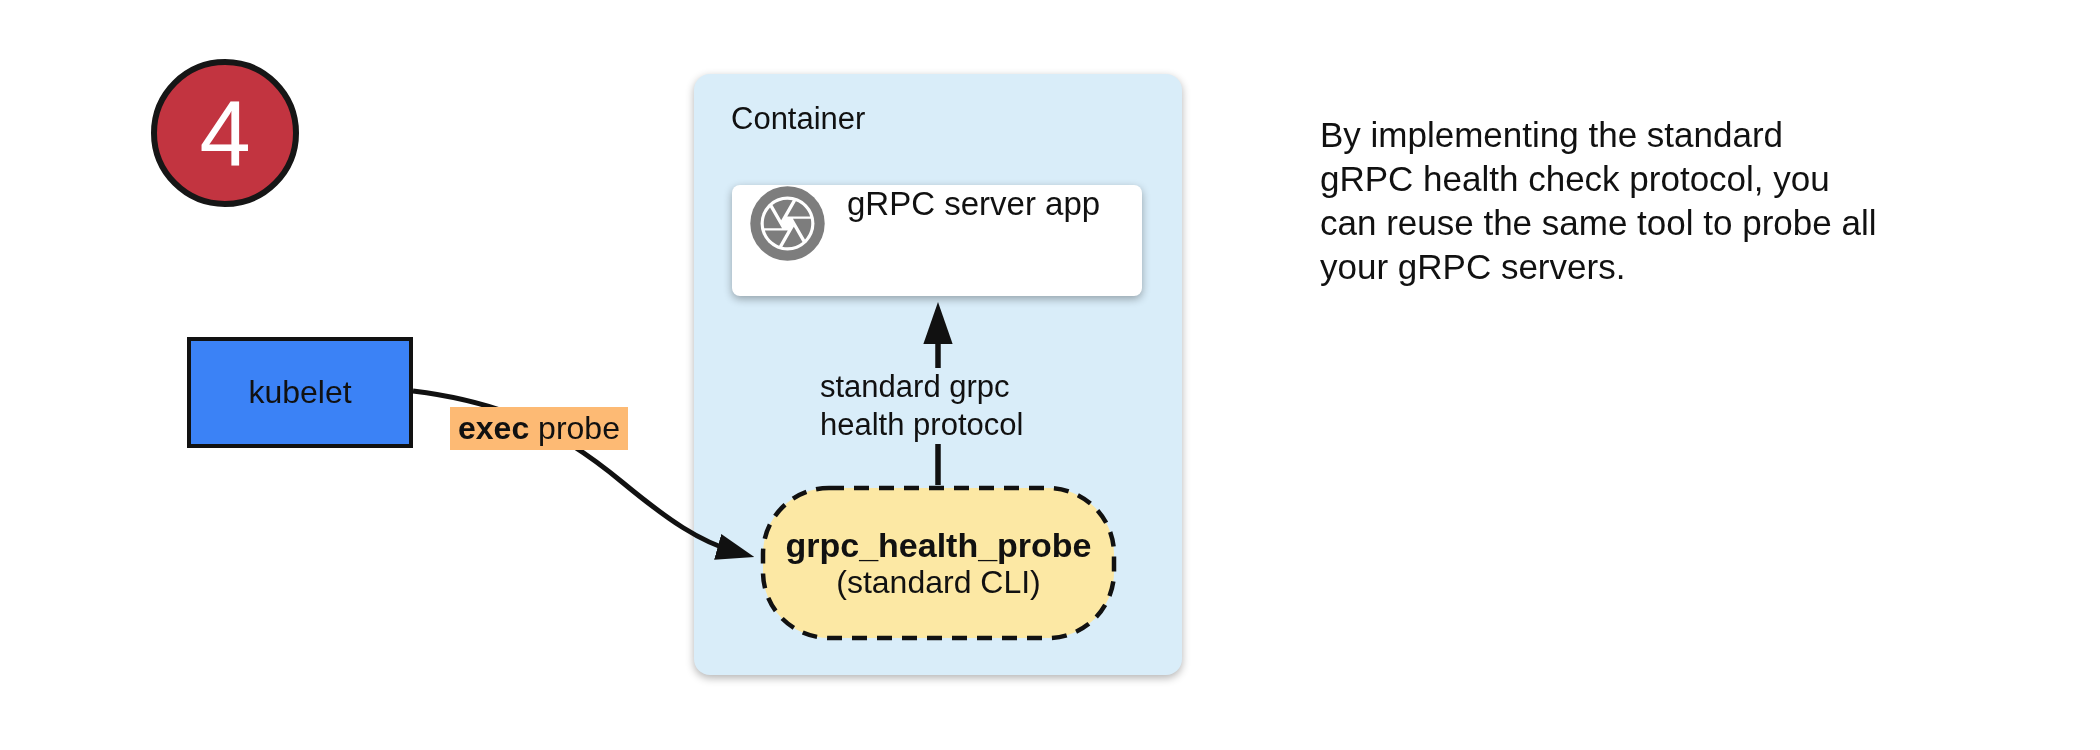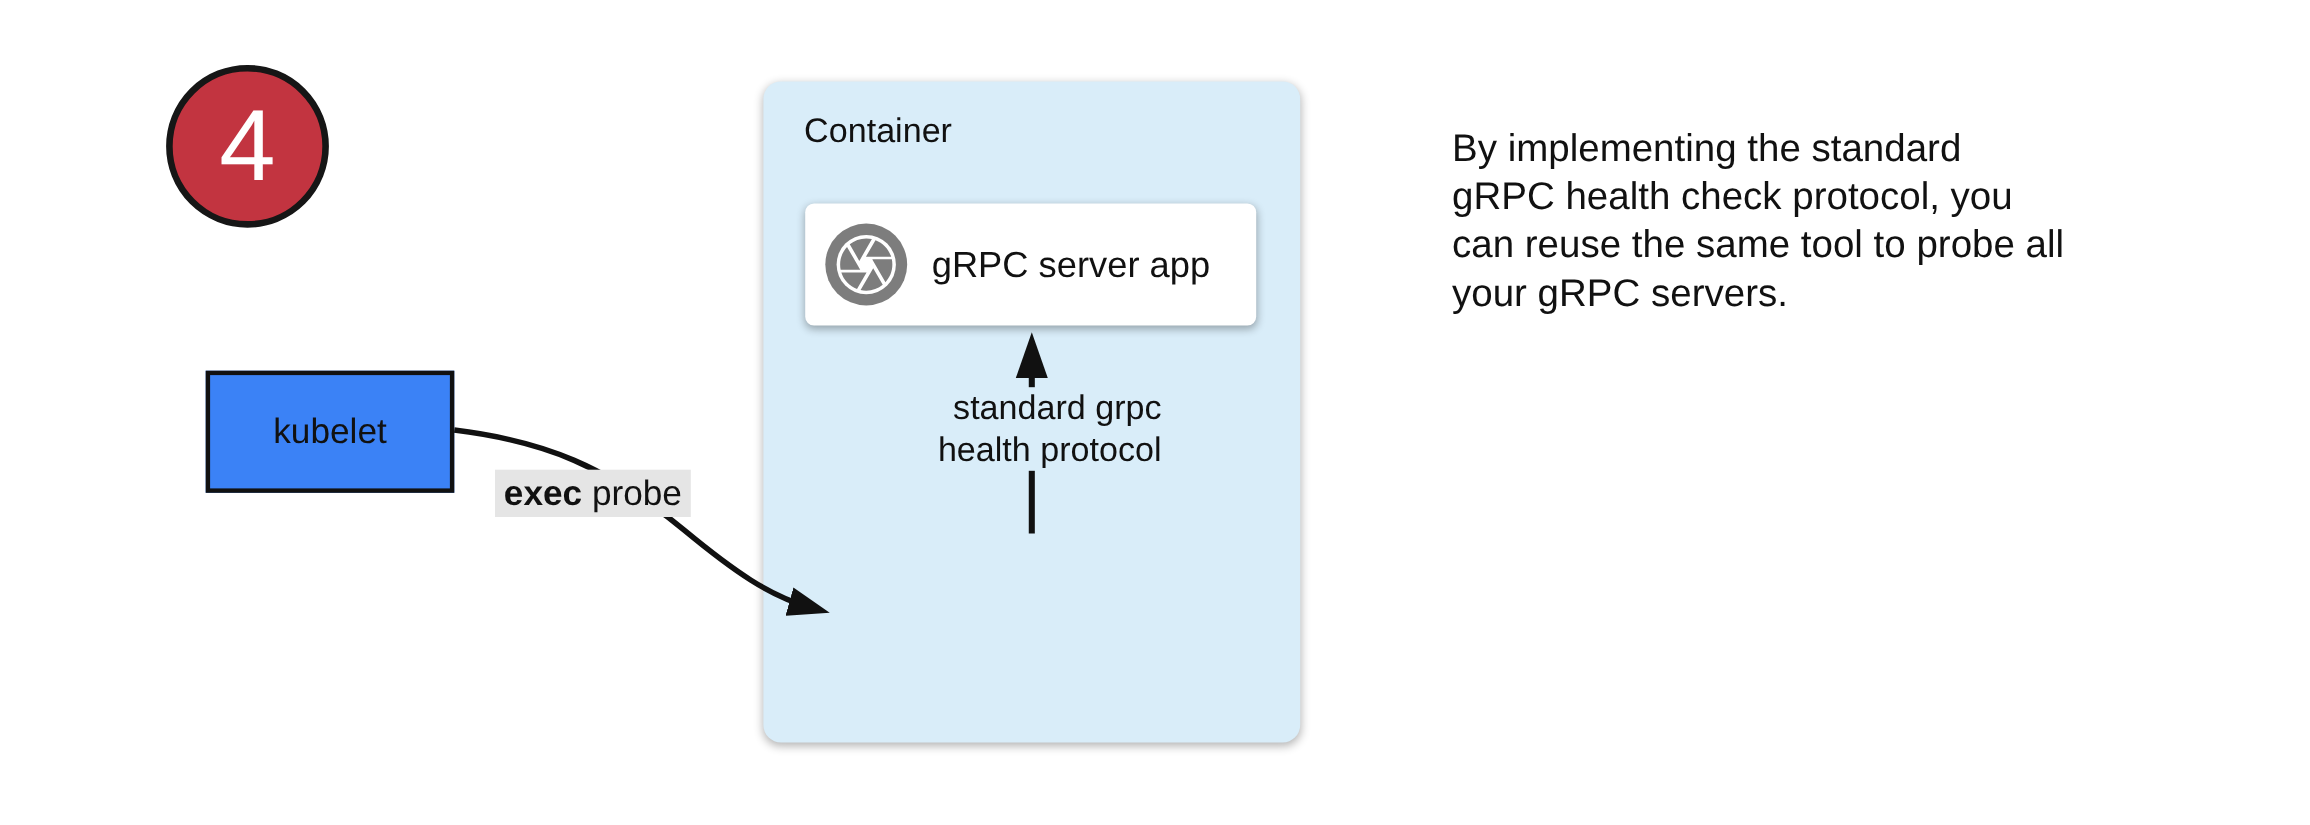--- a/index.html
+++ b/index.html
@@ -57,21 +57,21 @@
 
   
   .server-box {
     position: absolute;
     left: 38px; top: 111px;
     width: 410px; height: 111px;
     box-sizing: border-box;
     background: #ffffff;
     border-radius: 8px;
     box-shadow: 0 3px 8px rgba(0,0,0,0.32);
-    display: flex; align-items: center;
+    display: flex; align-items: flex-start;
     padding-left: 17px;
     gap: 21px;
     font-size: 33px;
   }
   .aperture-icon { flex: 0 0 auto; display: block; }
 
   
   .probe-pill {
     position: absolute;
     left: 66px; top: 411px;
@@ -90,36 +90,35 @@
   
   .arrows {
     position: absolute; left: 0; top: 0;
     width: 2100px; height: 750px;
     pointer-events: none;
   }
 
   
   .protocol-label {
     position: absolute;
-    left: 820px; top: 352px;
+    left: 820px; top: 368px;
     width: 236px;
-    text-align: right;
+    text-align: left;
     font-size: 31px;
     line-height: 38px;
     white-space: pre-line;
     background: #d9edf9;
   }
   .exec-label {
     position: absolute;
     left: 450px; top: 407px;
     padding: 3px 8px;
     font-size: 32px;
-    background: #e5e5e5;
+    background: #fdba74;
     white-space: nowrap;
-    margin-top: 20px;
   }
   .exec-label .b { font-weight: bold; }
 
   
   .description {
     position: absolute;
     left: 1320px; top: 113px;
     width: 600px;
     font-size: 35px;
     line-height: 44px;
@@ -146,20 +145,29 @@
       <svg class="aperture-icon" width="77" height="77" viewBox="0 0 24 24" aria-hidden="true">
         <circle cx="12" cy="12" r="11.6" fill="#7d7d7d"></circle>
         <circle cx="12" cy="12" r="8.4" fill="#ffffff"></circle>
         <g transform="translate(12,12) scale(0.74) translate(-12,-12)">
           <path fill="#7d7d7d" d="M9.4 10.5l4.77-8.26C13.47 2.09 12.75 2 12 2c-2.4 0-4.6.85-6.32 2.25l3.66 6.35.06-.1zM21.54 9c-.92-2.92-3.15-5.26-6-6.34L11.88 9h9.66zm.26 1h-7.49l.29.5 4.76 8.25C21 16.97 22 14.61 22 12c0-.69-.07-1.35-.2-2zM8.54 12l-3.9-6.75C3.01 7.03 2 9.39 2 12c0 .69.07 1.35.2 2h7.49l-1.15-2zm-6.08 3c.92 2.92 3.15 5.26 6 6.34L12.12 15H2.46zm11.27 0l-3.9 6.76c.7.15 1.42.24 2.17.24 2.4 0 4.6-.85 6.32-2.25l-3.66-6.35-.93 1.6z"></path>
         </g>
       </svg>
       <span>gRPC server app</span>
     </div>
 
+    <div class="probe-pill">
+      <svg class="pill-bg" width="357" height="156" viewBox="0 0 357 156" aria-hidden="true">
+        <rect x="3" y="3" width="351" height="150" rx="66" ry="66" fill="#fce8a4" stroke="#111111" stroke-width="4.5" stroke-dasharray="15 10"></rect>
+      </svg>
+      <div class="pill-text">
+        <div class="pill-title">grpc_health_probe</div>
+        <div class="pill-sub">(standard CLI)</div>
+      </div>
+    </div>
   </div>
 
   <svg class="arrows" aria-hidden="true">
     <defs>
       <marker id="ah" viewBox="0 0 10 7" refX="5" refY="3.5" markerWidth="7.6" markerHeight="5.4" orient="auto" markerUnits="strokeWidth">
         <path d="M0,0 L10,3.5 L0,7 Z" fill="#111111"></path>
       </marker>
     </defs>
 
     <path d="M413,391 C495,401 552,424 622,482 C668,520 700,542 736,552" fill="none" stroke="#111111" stroke-width="5" marker-end="url(#ah)"></path>

